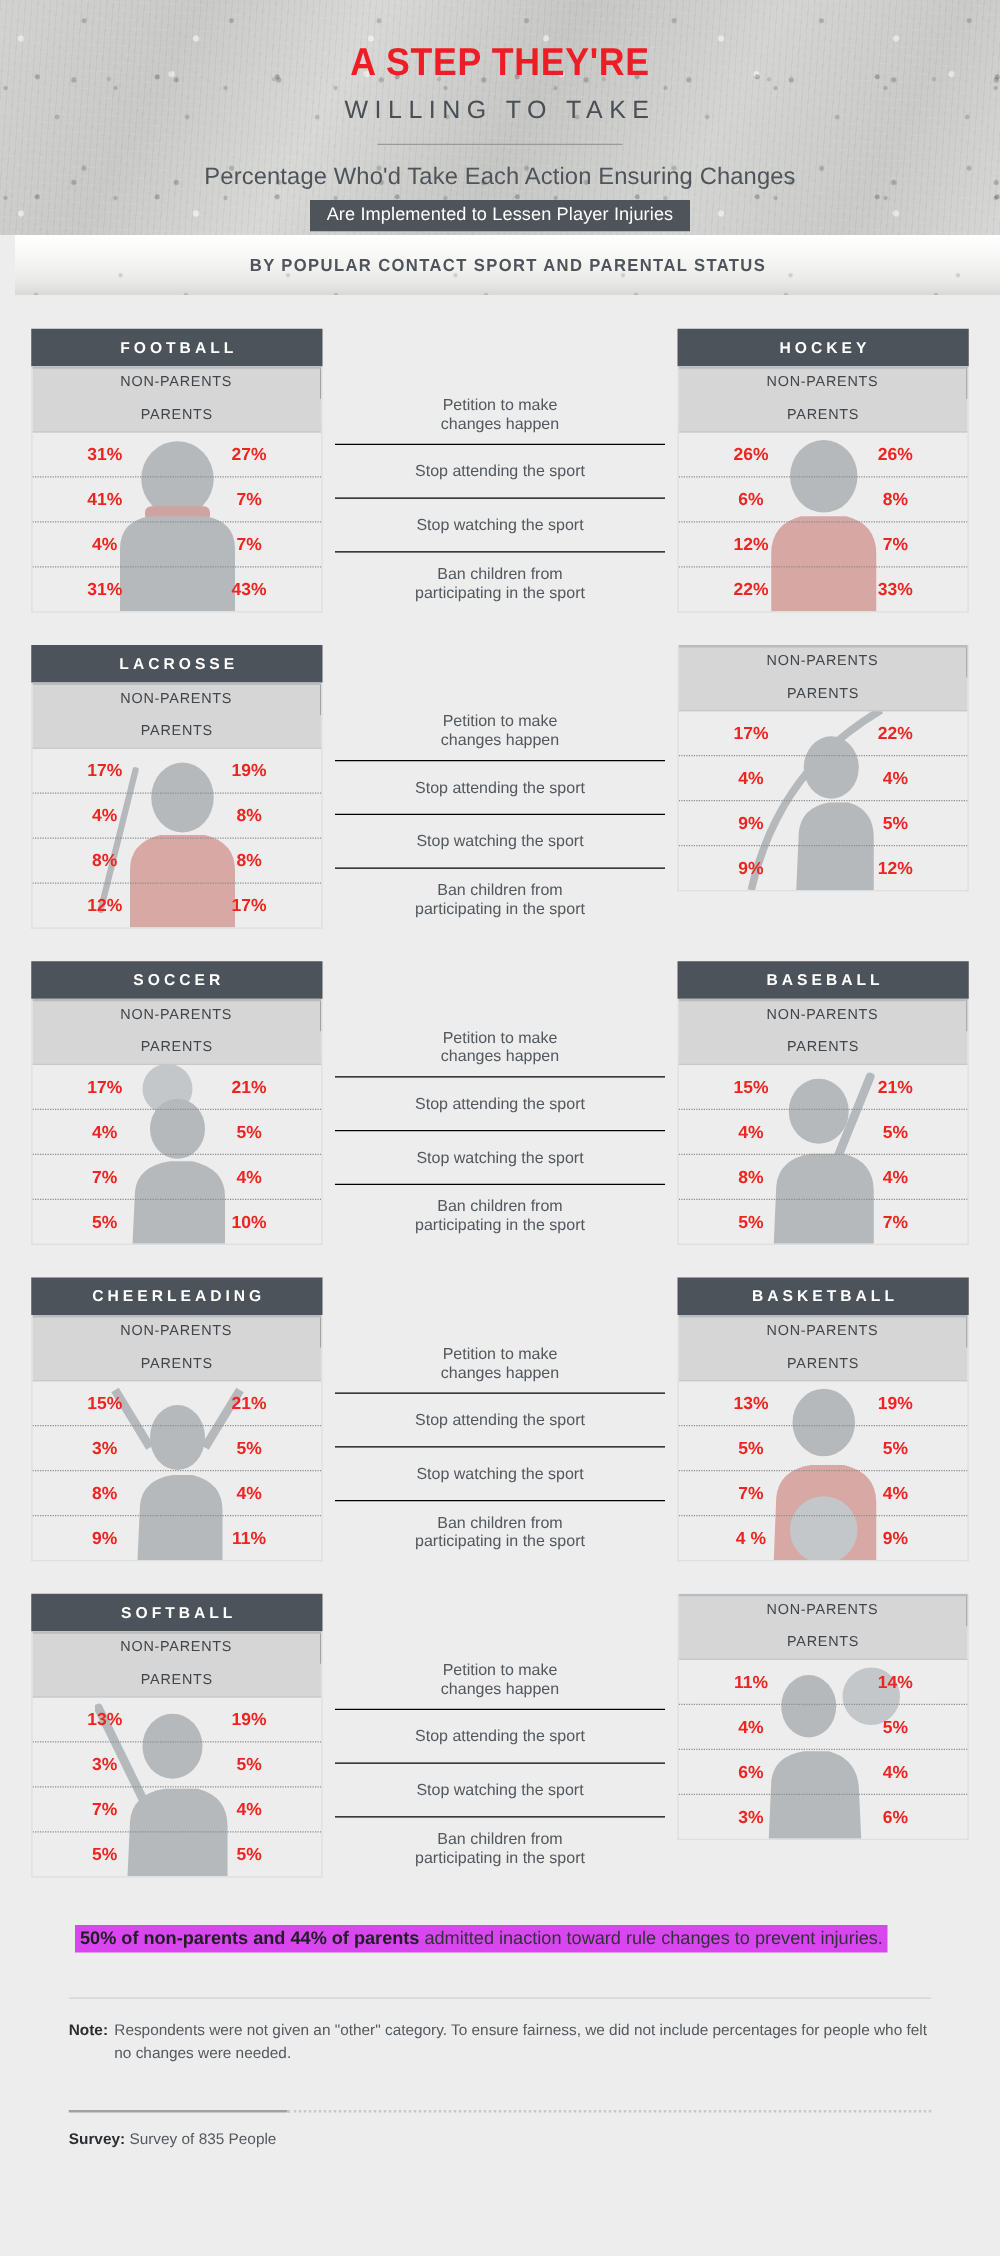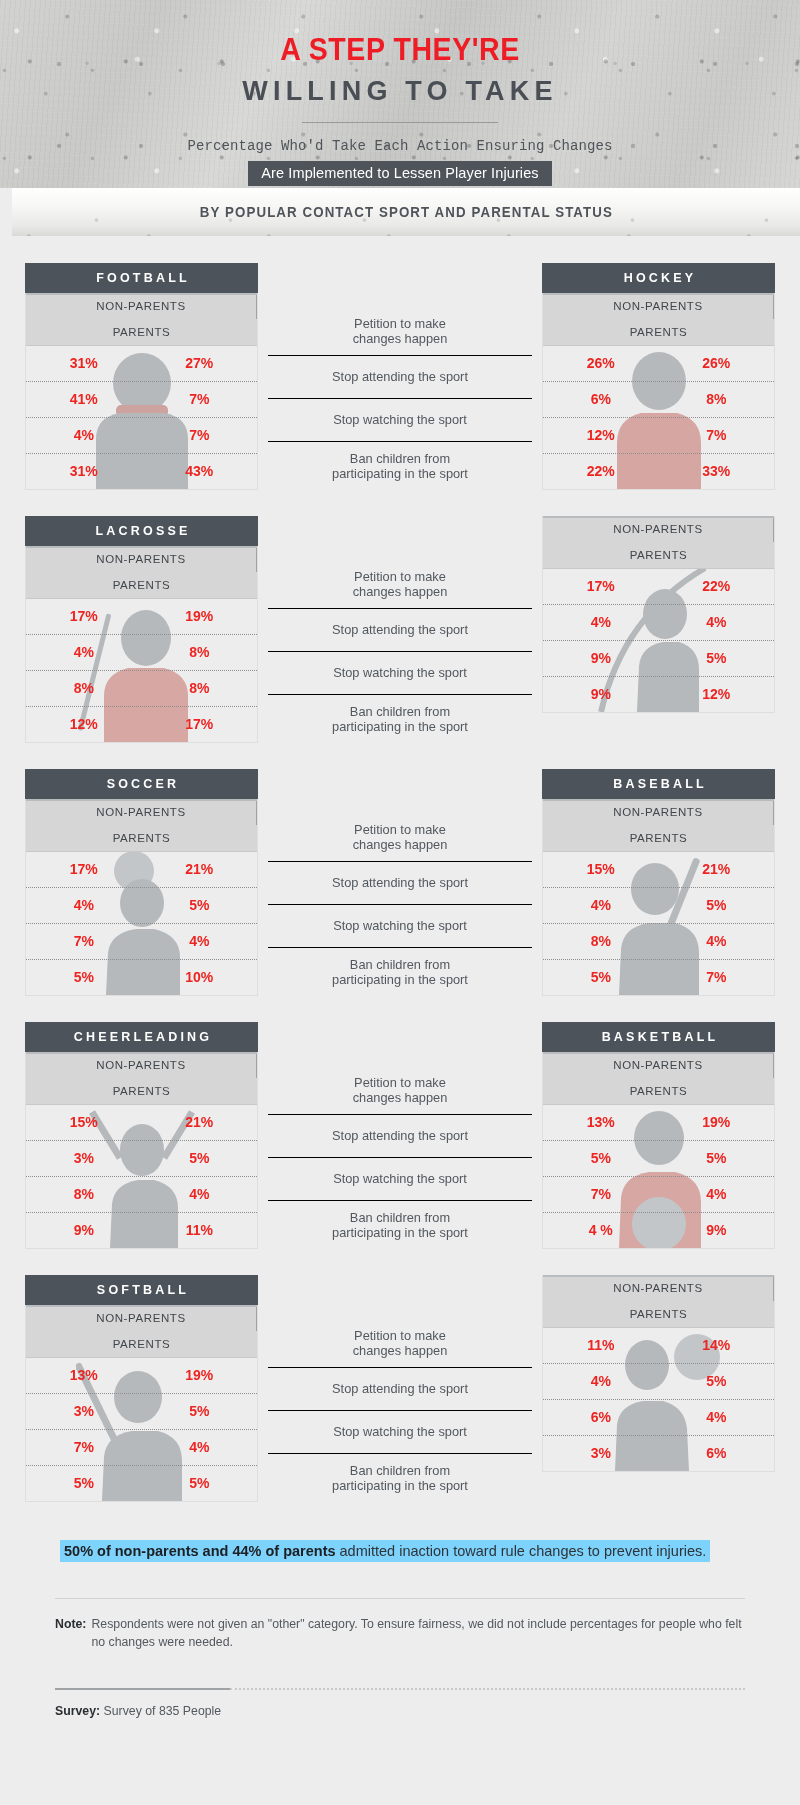--- a/index.html
+++ b/index.html
@@ -55,39 +55,38 @@
   .title-main {
     font-size: 31px;
     font-weight: bold;
     letter-spacing: 0.6px;
     color: #ee1c25;
     line-height: 1;
     margin: 0;
     transform: scaleX(0.92);
   }
   .title-sub {
-    font-size: 27px;
-    font-weight: bold;
+    font-size: 20px;
+    font-weight: normal;
     letter-spacing: 5.2px;
     color: #4a4f55;
     line-height: 1;
     margin: 13px 0 0 0;
   }
   .title-rule {
     width: 196px;
     height: 1px;
     background: #9a9a98;
     margin: 17px auto 0 auto;
   }
   .subtitle-1 {
-    font-size: 14px;
+    font-size: 19px;
     color: #4e545a;
     margin: 15px 0 0 0;
     letter-spacing: .1px;
-    font-family: Liberation Mono, monospace;
   }
   .subtitle-2-wrap {
     margin-top: 7px;
   }
   .subtitle-2 {
     display: inline-block;
     background: #4e545a;
     color: #ffffff;
     font-size: 14.5px;
     padding: 4px 13px 5px 13px;
@@ -244,21 +243,21 @@
     padding: 0 25px 0 25px;
     margin-top: 38px;
   }
   .callout {
     margin: 0 35px;
     font-size: 14.5px;
     color: #2f3338;
     line-height: 1.55;
   }
   .callout span.hl {
-    background: #7dd3fc;
+    background: #d946ef;
     box-decoration-break: clone;
     -webkit-box-decoration-break: clone;
     padding: 3px 4px;
   }
   .callout b { font-weight: bold; color: #1d1f22; }
   .foot-rule {
     height: 1px;
     background: #d2d2d2;
     margin: 36px 30px 0 30px;
   }

